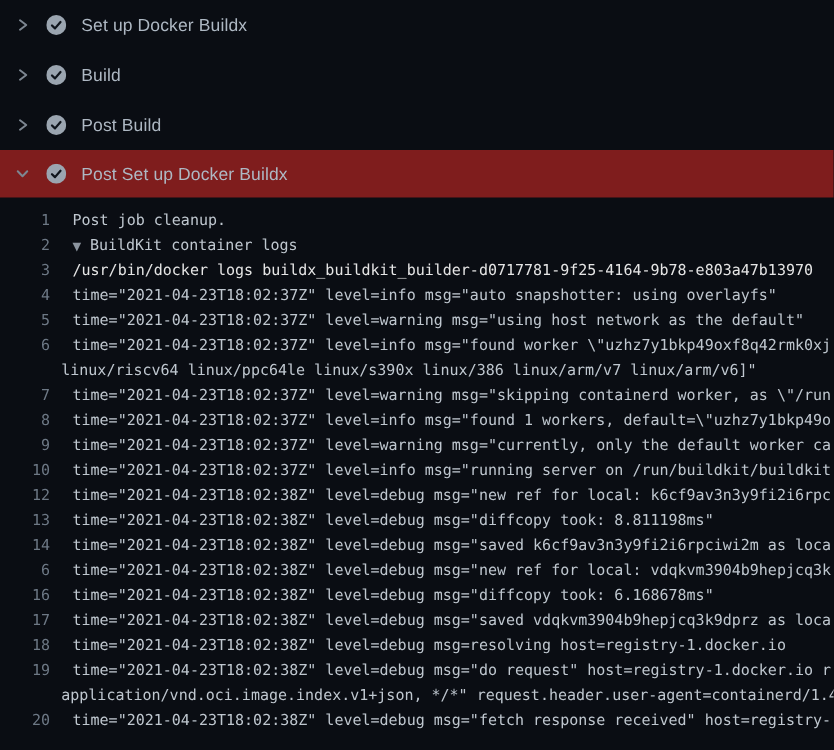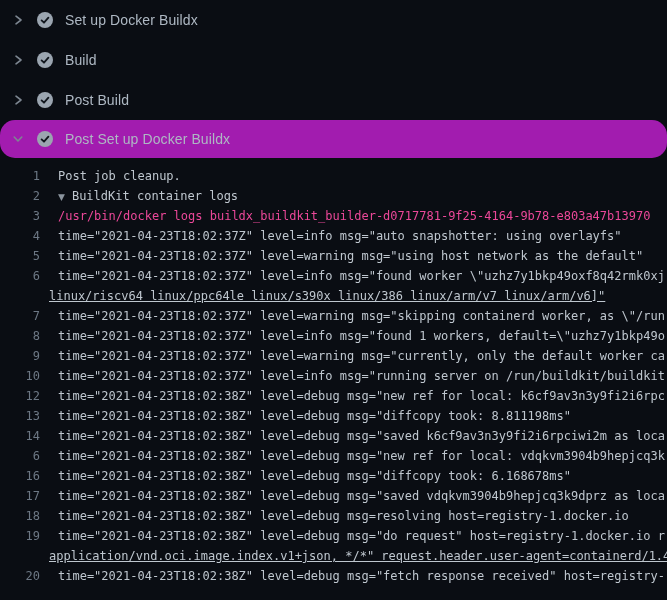--- a/index.html
+++ b/index.html
@@ -10,21 +10,21 @@
     -webkit-font-smoothing:antialiased;
   }
   .log-panel{width:667px;height:600px;overflow:hidden;position:relative;}
 
   
   .step-row{
     display:flex;align-items:center;
     height:40px;padding-left:11px;box-sizing:border-box;
     cursor:pointer;
   }
-  .step-row.expanded{background:#a21caf;height:38px;border-radius:15px;}
+  .step-row.expanded{background:#7f1d1d;height:38px;}
   .chev{width:14px;height:14px;flex:0 0 14px;display:flex;align-items:center;justify-content:center;margin-right:12px;}
   .chev svg{display:block;}
   .step-row .chev-down{display:none;}
   .step-row.expanded .chev-down{display:block;}
   .status-ico{width:16px;height:16px;flex:0 0 16px;margin-right:12px;}
   .step-label{
     color:#aeb8c3;font-size:14px;line-height:1;letter-spacing:.1px;
   }
 
   
@@ -33,22 +33,22 @@
     display:flex;align-items:flex-start;
     height:20px;line-height:20px;
     font-family:"DejaVu Sans Mono","Liberation Mono",monospace;
     font-size:12px;white-space:pre;overflow:hidden;
   }
   .ln{
     flex:0 0 40px;width:40px;text-align:right;
     color:#6d7885;cursor:pointer;user-select:none;
   }
   .content{margin-left:18px;color:#bfc7cf;}
-  .type-command .content{color:#ec4899;}
-  .type-wrap .content{margin-left:9px;text-decoration:underline;}
+  .type-command .content{color:#e5e5e5;}
+  .type-wrap .content{margin-left:9px;}
   .group-marker{
     font-family:"DejaVu Sans",sans-serif;
     font-size:9px;color:#8b949e;margin-right:7px;cursor:pointer;
   }
 </style>
 </head>
 <body>
 
 <div class="log-panel">
   <div id="steps">

